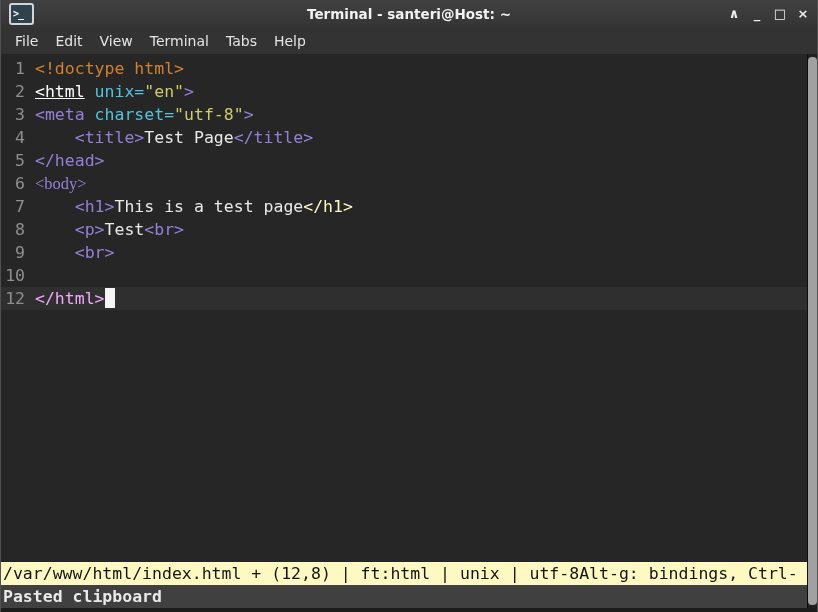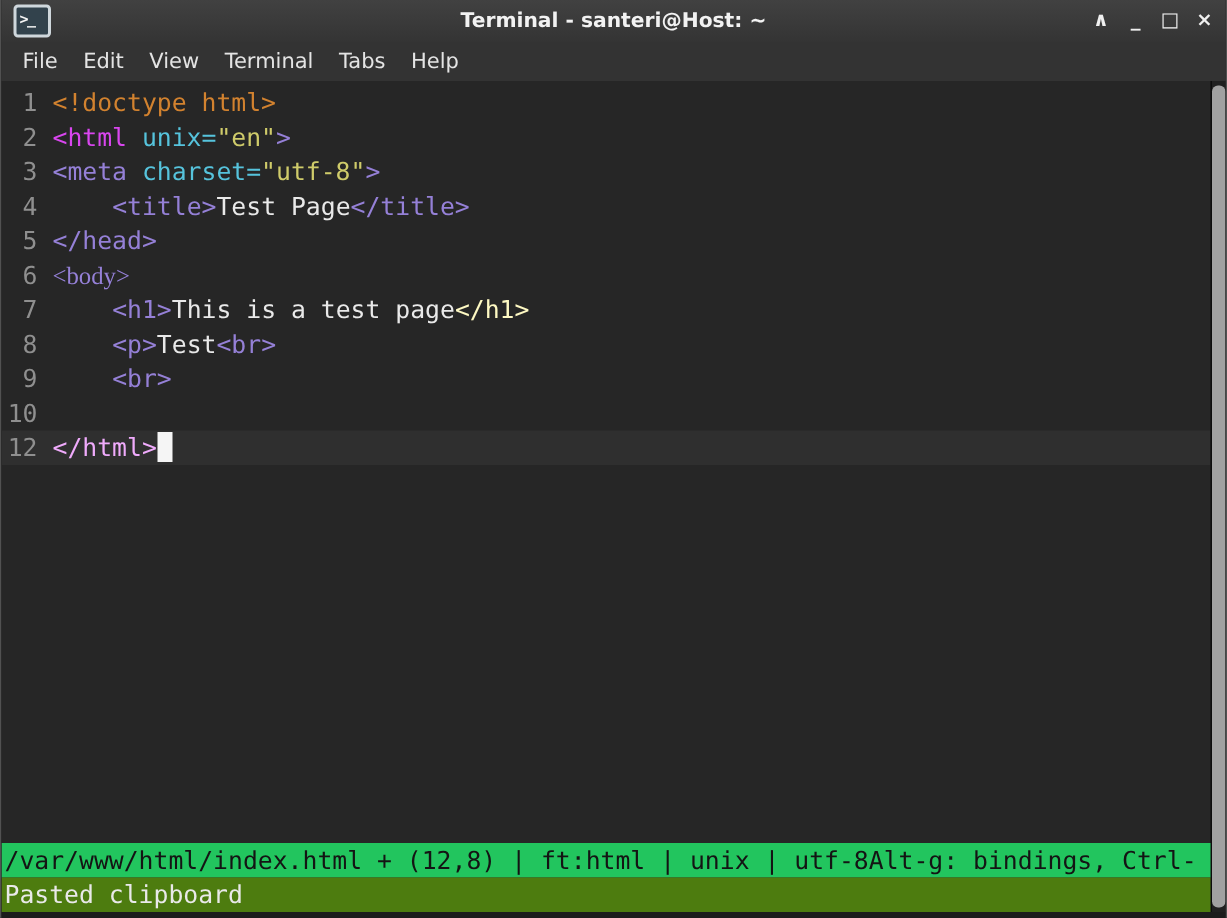--- a/index.html
+++ b/index.html
@@ -61,27 +61,27 @@
     position:absolute; top:0; right:10px; left:806px; bottom:0;
     background:#202020; border-left:1px solid #0d0d0d; right:0;
   }
   .scrollbar {
     position:absolute; top:3px; left:807px; width:9px; height:548px;
     background:#a1a1a1; border-radius:4px;
   }
   
   .statusbar {
     position:absolute; top:508px; left:0; width:806px; height:23px;
-    background:#22c55e; color:#141414; display:flex; overflow:hidden;
+    background:#fef9c3; color:#141414; display:flex; overflow:hidden;
     white-space:pre; padding-left:2px;
   }
   .statusbar span { flex:0 0 auto; }
   .msgline {
     position:absolute; top:531px; left:0; width:806px; height:23px;
-    color:#e9e9e9; background:#4d7c0f; padding-left:2px; white-space:pre;
+    color:#e9e9e9; background:#404040; padding-left:2px; white-space:pre;font-weight:bold;
   }
   .bottom-strip { position:absolute; top:554px; left:0; width:816px; height:4px; background:#1c1c1c; }
 </style>
 </head>
 <body>
 
 <div class="window">
 
   <div class="titlebar">
     <div class="term-icon">
@@ -101,21 +101,21 @@
       <span class="menu-item">Edit</span>
       <span class="menu-item">View</span>
       <span class="menu-item">Terminal</span>
       <span class="menu-item">Tabs</span>
       <span class="menu-item">Help</span>
     </div>
 
   <div class="term">
     <div class="rows" id="rows">
         <div class="row"><span class="gutter" style="color: rgb(143, 143, 143);">1</span><span class="codepad"></span><span class="code"><span style="color: rgb(210, 130, 47);">&lt;!doctype html&gt;</span></span></div>
-        <div class="row"><span class="gutter" style="color: rgb(143, 143, 143);">2</span><span class="codepad"></span><span class="code"><span style="color: #d946ef;">&lt;html</span><span style="color: rgb(86, 195, 220);"> unix=</span><span style="color: rgb(207, 203, 106);">"en"</span><span style="color: rgb(149, 128, 215);">&gt;</span></span></div>
+        <div class="row"><span class="gutter" style="color: rgb(143, 143, 143);">2</span><span class="codepad"></span><span class="code"><span style="color: #ffffff; text-decoration: underline;">&lt;html</span><span style="color: rgb(86, 195, 220);"> unix=</span><span style="color: rgb(207, 203, 106);">"en"</span><span style="color: rgb(149, 128, 215);">&gt;</span></span></div>
         <div class="row"><span class="gutter" style="color: rgb(143, 143, 143);">3</span><span class="codepad"></span><span class="code"><span style="color: rgb(149, 128, 215);">&lt;meta</span><span style="color: rgb(86, 195, 220);"> charset=</span><span style="color: rgb(207, 203, 106);">"utf-8"</span><span style="color: rgb(149, 128, 215);">&gt;</span></span></div>
         <div class="row"><span class="gutter" style="color: rgb(143, 143, 143);">4</span><span class="codepad"></span><span class="code"><span style="color: rgb(233, 233, 233);">    </span><span style="color: rgb(149, 128, 215);">&lt;title&gt;</span><span style="color: rgb(233, 233, 233);">Test Page</span><span style="color: rgb(149, 128, 215);">&lt;/title&gt;</span></span></div>
         <div class="row"><span class="gutter" style="color: rgb(143, 143, 143);">5</span><span class="codepad"></span><span class="code"><span style="color: rgb(149, 128, 215);">&lt;/head&gt;</span></span></div>
         <div class="row"><span class="gutter" style="color: rgb(143, 143, 143);">6</span><span class="codepad"></span><span class="code"><span style="color: rgb(149, 128, 215); font-family: Liberation Serif, serif;">&lt;body&gt;</span></span></div>
         <div class="row"><span class="gutter" style="color: rgb(143, 143, 143);">7</span><span class="codepad"></span><span class="code"><span style="color: rgb(233, 233, 233);">    </span><span style="color: rgb(149, 128, 215);">&lt;h1&gt;</span><span style="color: rgb(233, 233, 233);">This is a test page</span><span style="color: #fef9c3;">&lt;/h1&gt;</span></span></div>
         <div class="row"><span class="gutter" style="color: rgb(143, 143, 143);">8</span><span class="codepad"></span><span class="code"><span style="color: rgb(233, 233, 233);">    </span><span style="color: rgb(149, 128, 215);">&lt;p&gt;</span><span style="color: rgb(233, 233, 233);">Test</span><span style="color: rgb(149, 128, 215);">&lt;br&gt;</span></span></div>
         <div class="row"><span class="gutter" style="color: rgb(143, 143, 143);">9</span><span class="codepad"></span><span class="code"><span style="color: rgb(233, 233, 233);">    </span><span style="color: rgb(149, 128, 215);">&lt;br&gt;</span></span></div>
         <div class="row"><span class="gutter" style="color: rgb(143, 143, 143);">10</span><span class="codepad"></span></div>
         <div class="row active"><span class="gutter" style="color: rgb(143, 143, 143);">12</span><span class="codepad"></span><span class="code"><span style="color: #f0abfc;">&lt;/html&gt;</span><span class="cursor"></span></span></div>
       </div>

